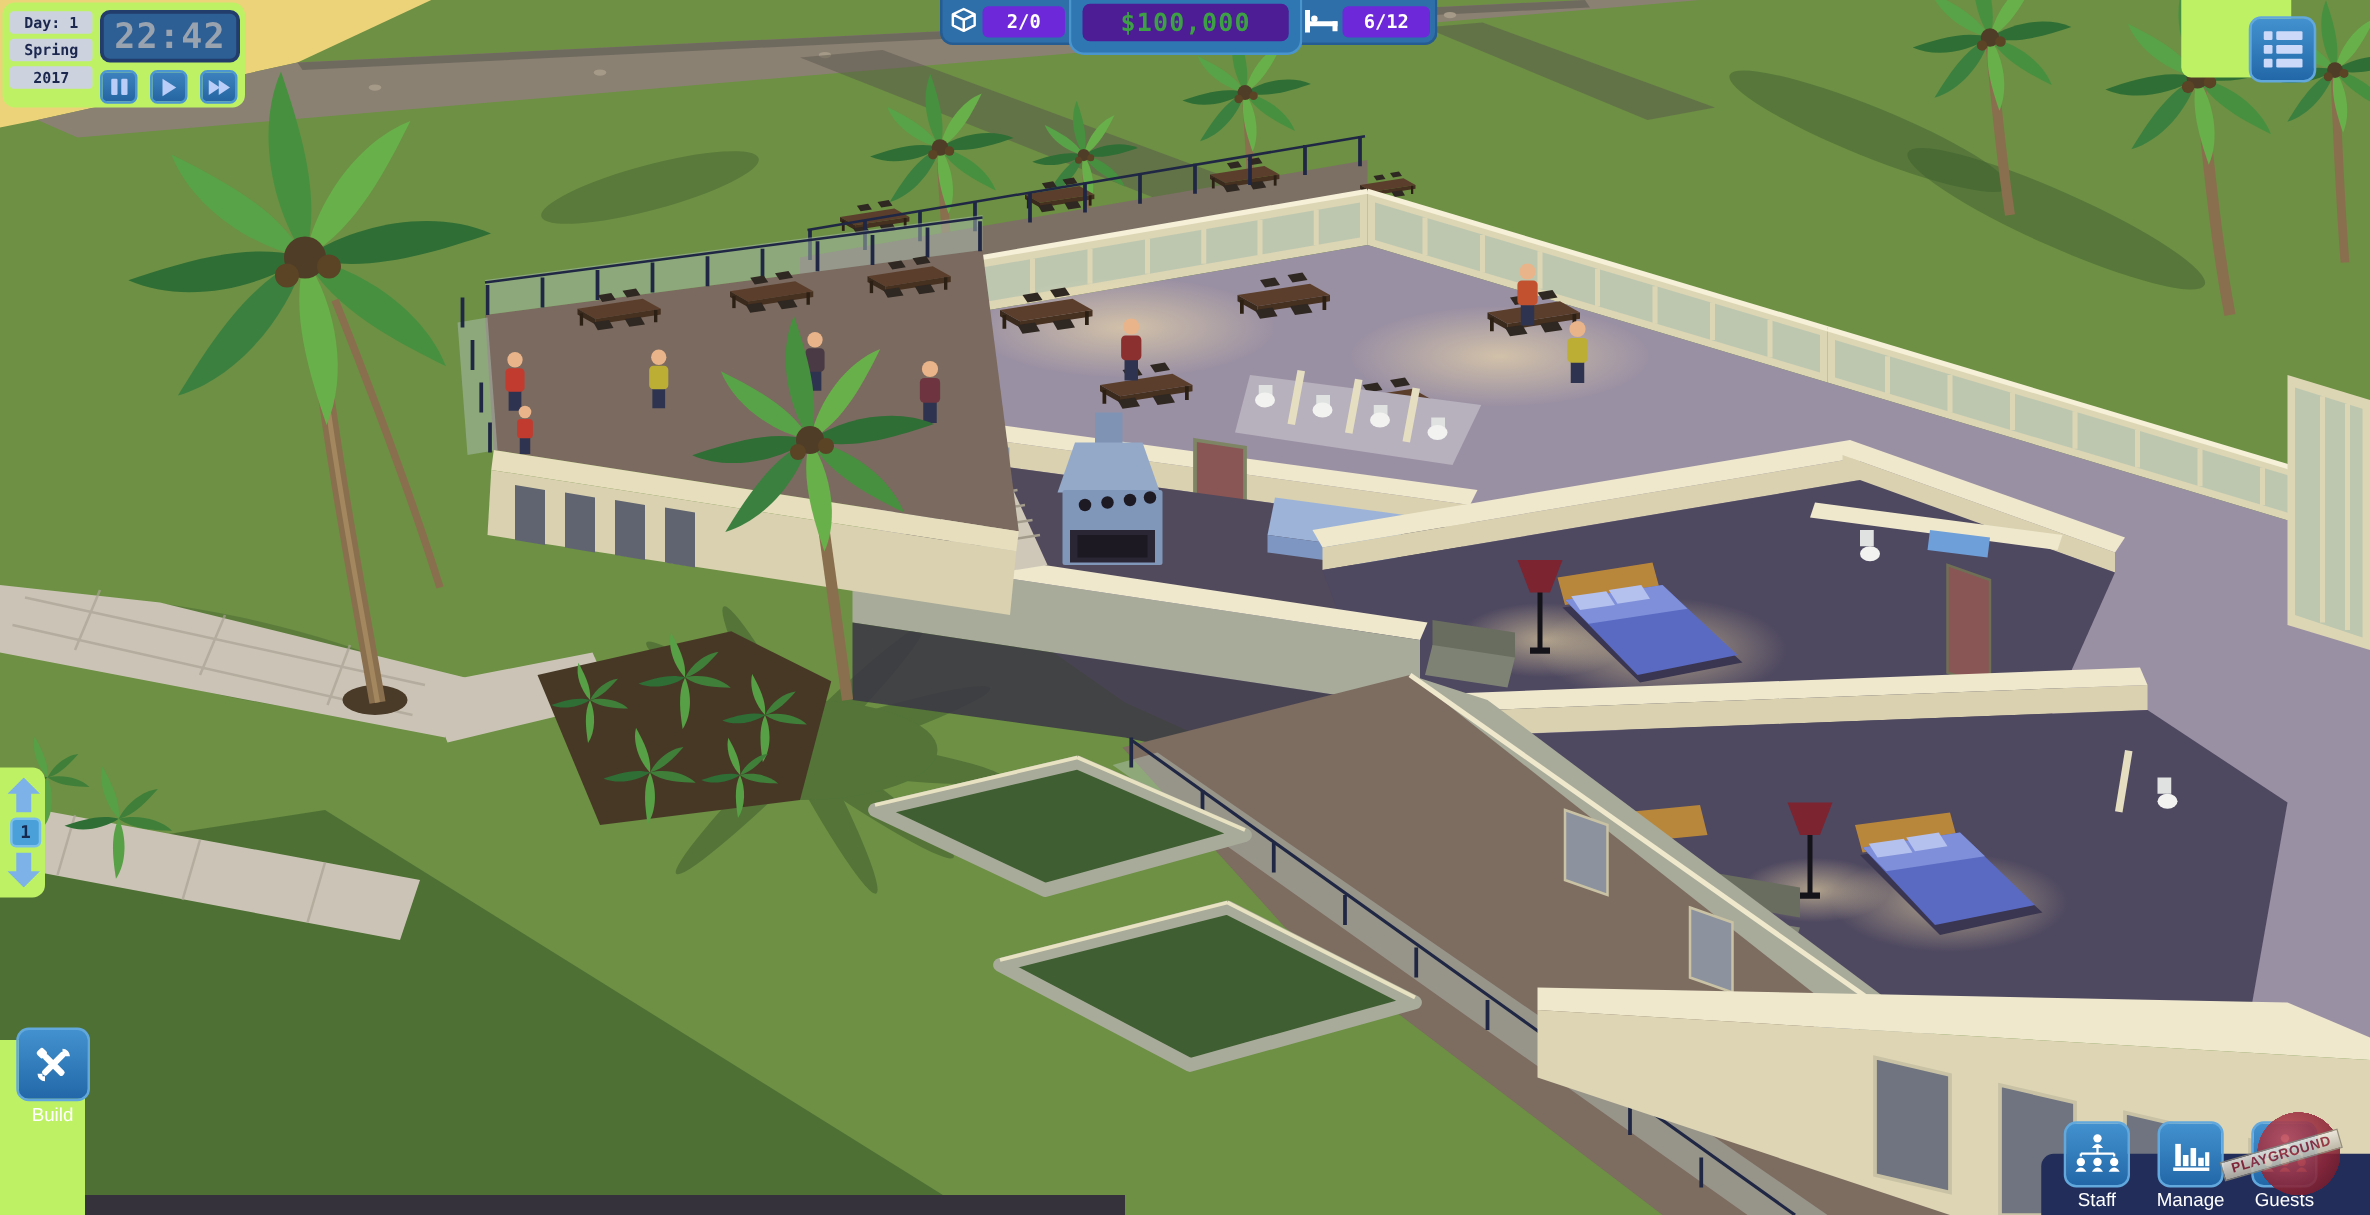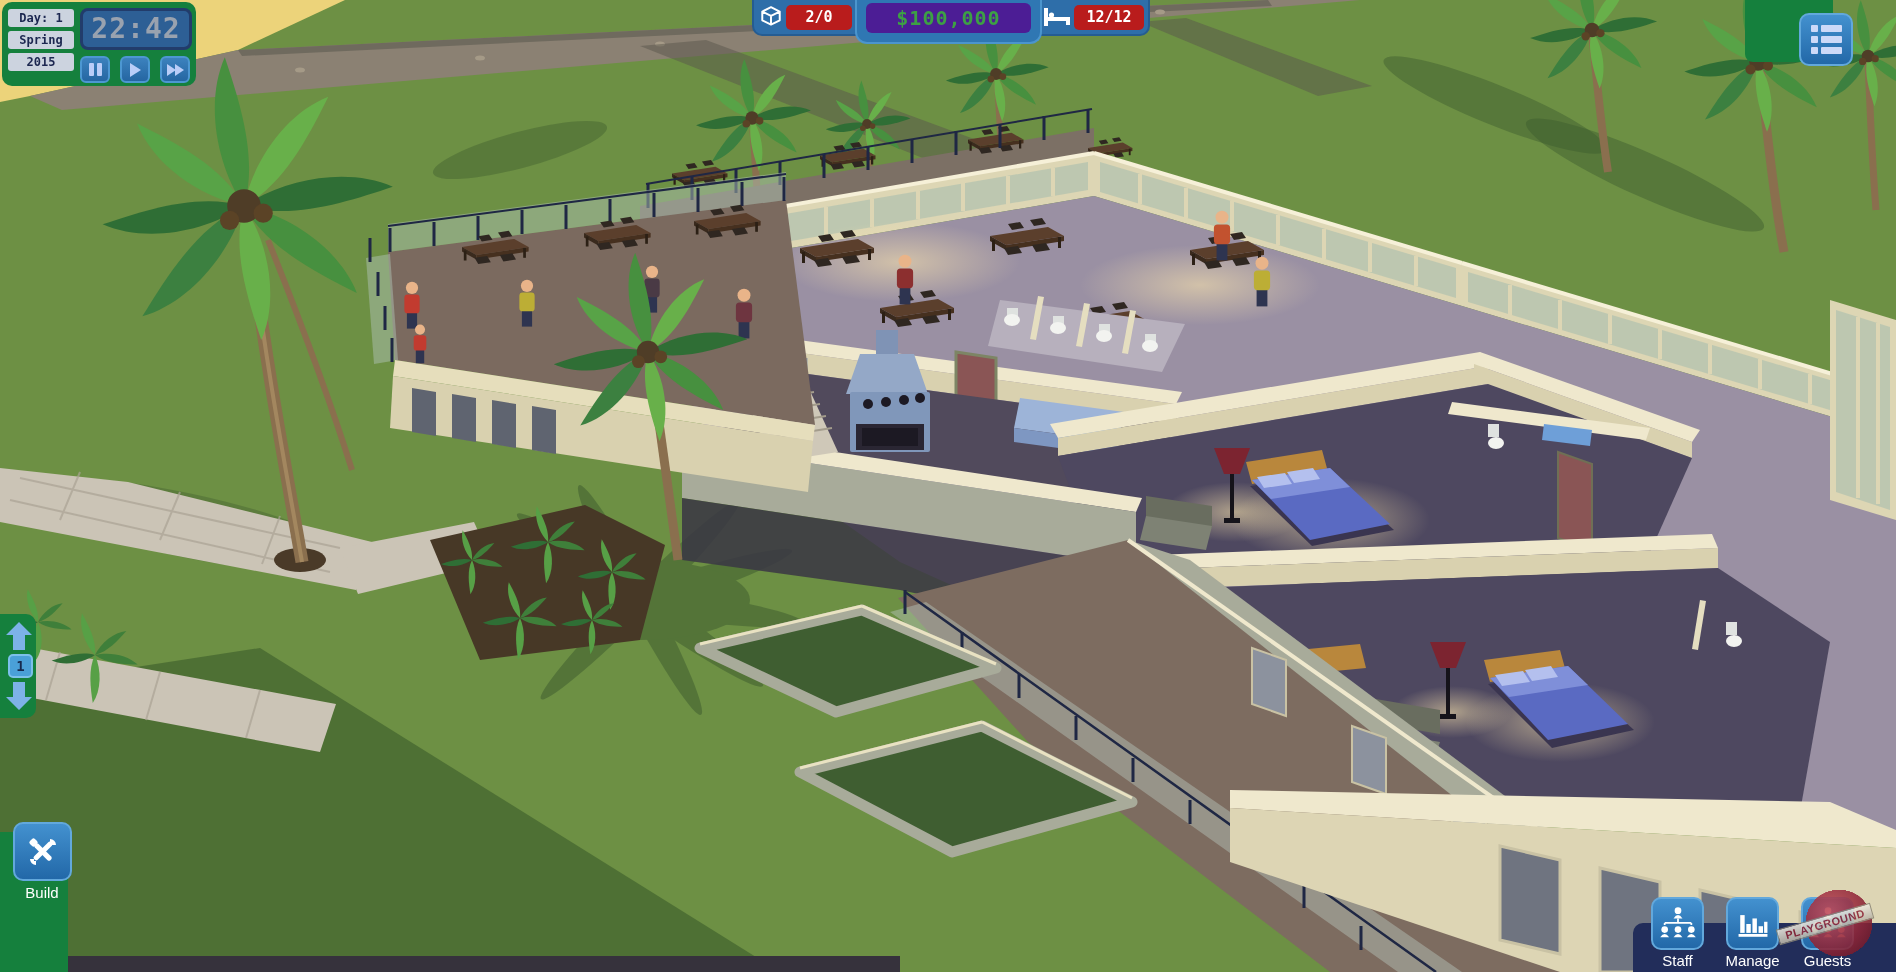--- a/index.html
+++ b/index.html
@@ -1,38 +1,38 @@
 <!DOCTYPE html>
 <html><head>
 <meta charset="utf-8">
 <style>
   html,body{margin:0;padding:0;background:#000;}
   #stage{position:relative;width:1896px;height:972px;overflow:hidden;font-family:"Liberation Sans",sans-serif;}
   #scene{position:absolute;left:0;top:0;}
   .hud{position:absolute;z-index:10;}
-  .navy{background:#15803d;}
+  .navy{background:#bef264;}
   .mono{font-family:"DejaVu Sans Mono",monospace;font-weight:bold;}
 
   
   #datetime{left:2px;top:2px;width:194px;height:84px;border-radius:10px;}
   .datebox{position:absolute;left:6px;width:66px;height:18px;background:#ccd3df;border-radius:3px;
            color:#1c2750;font-size:12px;line-height:18px;text-align:center;}
   #timebox{position:absolute;left:78px;top:6px;width:112px;height:42px;background:#2d5f95;
            border:3px solid #223c6b;border-radius:8px;box-sizing:border-box;
            color:#99a2af;font-size:28px;line-height:36px;text-align:center;letter-spacing:1px;}
   .pbtn{position:absolute;top:54px;width:30px;height:27px;background:linear-gradient(180deg,#3c82be,#2566a2);
         border:2px solid #4c97d2;border-radius:6px;box-sizing:border-box;display:flex;align-items:center;justify-content:center;gap:3px;}
   .bar{width:5px;height:13px;background:#b9cdf8;border-radius:1px;}
   .tri{width:0;height:0;border-top:7px solid transparent;border-bottom:7px solid transparent;border-left:11px solid #b9cdf8;}
   .tri.small{border-top-width:6px;border-bottom-width:6px;border-left-width:9px;}
 
   
   #resbar{left:752px;top:0;width:398px;height:36px;background:#2e6ea9;border:2px solid #255c92;border-top:none;
           border-radius:0 0 10px 10px;box-sizing:border-box;}
-  .valbox{position:absolute;top:5px;height:25px;background:#b91c1c;border-radius:5px;
+  .valbox{position:absolute;top:5px;height:25px;background:#6d28d9;border-radius:5px;
           color:#fff;font-size:15px;line-height:25px;text-align:center;}
   #moneywrap{position:absolute;left:101px;top:-2px;width:187px;height:46px;background:#2f77b3;
              border:2px solid #4b95cd;border-top:none;border-radius:0 0 12px 12px;box-sizing:border-box;}
   #moneybox{position:absolute;left:9px;top:5px;width:165px;height:30px;background:#4c1d95;border-radius:6px;
             color:#3da044;font-size:20px;line-height:30px;text-align:center;letter-spacing:1px;}
 
   
   #menupanel{left:1745px;top:0;width:88px;height:62px;border-radius:0 0 8px 8px;}
   .sqbtn{position:absolute;background:linear-gradient(180deg,#4391cf,#2268a8);border:2px solid #62a8dc;
          border-radius:10px;box-sizing:border-box;display:flex;align-items:center;justify-content:center;}
@@ -421,21 +421,21 @@
     <path d="M352,470 C330,400 300,320 268,240" stroke="#8a6f4e" stroke-width="6" fill="none"></path>
     <path d="M302,562 C288,480 268,380 252,250" stroke="#8a6f4e" stroke-width="13" fill="none"></path>
     <path d="M302,562 C288,480 268,380 252,250" stroke="#a3875f" stroke-width="4" fill="none"></path>
     <use href="#palmtop" transform="translate(244,206) scale(2.4)"></use>
   </g>
 </svg>
 
 <div id="datetime" class="hud navy">
   <div class="datebox mono" style="top:7px">Day: 1</div>
   <div class="datebox mono" style="top:29px">Spring</div>
-  <div class="datebox mono" style="top:51px">2015</div>
+  <div class="datebox mono" style="top:51px">2017</div>
   <div id="timebox" class="mono">22:42</div>
   <div class="pbtn" style="left:78px">
         <span class="bar"></span>
         <span class="bar"></span>
       </div>
   <div class="pbtn" style="left:118px">
         <span class="tri"></span>
       </div>
   <div class="pbtn" style="left:158px">
         <span class="tri small"></span>
@@ -453,21 +453,21 @@
   </div>
   <svg width="30" height="22" viewBox="0 0 30 22" style="position:absolute;left:288px;top:6px">
     <g fill="#ffffff">
           <rect x="2" y="2" width="4" height="14"></rect>
           <circle cx="9.5" cy="9" r="2.6"></circle>
           <rect x="6" y="11" width="22" height="4"></rect>
           <rect x="24" y="11" width="4" height="8"></rect>
           <rect x="2" y="15" width="4" height="5"></rect>
         </g>
   </svg>
-  <div class="valbox mono" style="left:320px;width:70px">12/12</div>
+  <div class="valbox mono" style="left:320px;width:70px">6/12</div>
 </div>
 
 <div id="menupanel" class="hud navy"></div>
 <div id="menubtn" class="hud sqbtn">
   <span style="display:flex;flex-direction:column;gap:4px">
     <span class="lrow">
           <span class="lsq"></span>
           <span class="lbar"></span>
         </span>
     <span class="lrow">

